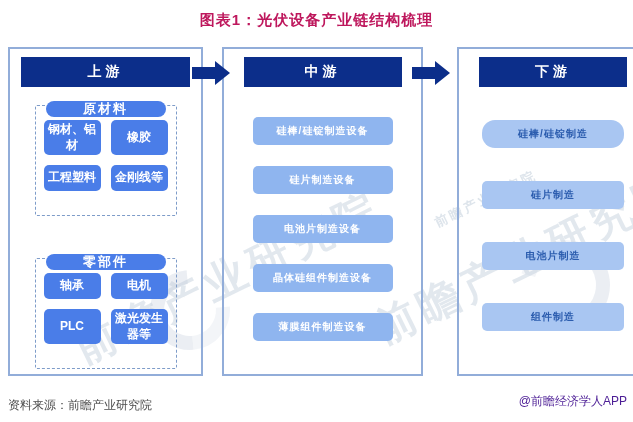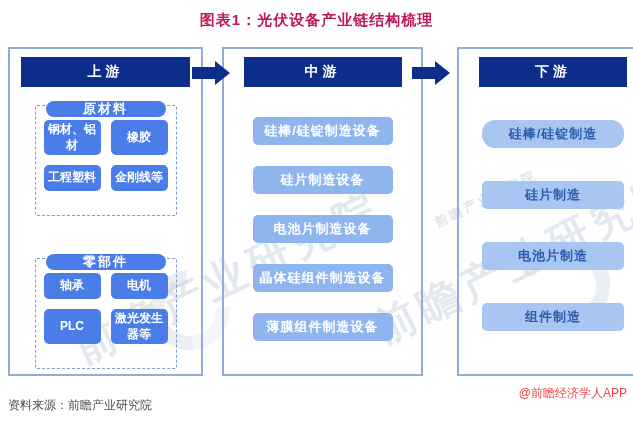--- a/index.html
+++ b/index.html
@@ -61,41 +61,41 @@
     display:grid; grid-template-columns:1fr 1fr; gap:10px 10px;
   }
   .chip {
     background:#4a7de8; border-radius:5px; color:#ffffff;
     font-weight:bold; font-size:12px; line-height:1.3;
     min-height:26px; padding:2px 3px; text-align:center;
     display:flex; align-items:center; justify-content:center;
   }
   
   .item {
-    border-radius:5px; font-weight:bold; font-size:13px; letter-spacing:1px;
+    border-radius:5px; font-weight:bold; font-size:10px; letter-spacing:1px;
     display:flex; align-items:center; justify-content:center; z-index:2;
   }
   .item-mid  { width:140px; height:28px; background:#8fb5ef; color:#ffffff; margin-top:21px; }
   .item-mid.first { margin-top:30px; }
   .item-down { width:142px; height:28px; background:#a9c6f2; color:#2b5cae; margin-top:33px; }
   .item-down.first { margin-top:33px;border-radius:13px; }
   
   .arrow { position:absolute; top:61px; width:38px; height:24px; z-index:4; }
   .arrow .shaft { position:absolute; left:0; top:6px; width:23px; height:12px; background:#0c2e8a; }
   .arrow .head  { position:absolute; left:23px; top:0; width:0; height:0;
                   border-top:12px solid transparent; border-bottom:12px solid transparent;
                   border-left:15px solid #0c2e8a; }
   .arrow-1 { left:192px; }
   .arrow-2 { left:412px; }
   
   .footer-source {
     position:absolute; left:8px; bottom:8px; font-size:12px; color:#4d4d4d; z-index:2;
   }
   .footer-credit {
-    position:absolute; right:6px; bottom:20px; font-size:12px; color:#ef4444; z-index:2;
+    position:absolute; right:6px; bottom:12px; font-size:12px; color:#4c1d95; z-index:2;
   }
 </style>
 </head>
 <body>
 
 <div class="canvas">
 
   <div class="wm wm-big wm-rot" style="left:60px; top:250px;">前瞻产业研究院</div>
   <div class="wm wm-big wm-rot" style="left:360px; top:230px;">前瞻产业研究院</div>
   <div class="wm wm-small wm-rot" style="left:430px; top:190px;">前瞻产业研究院</div>

